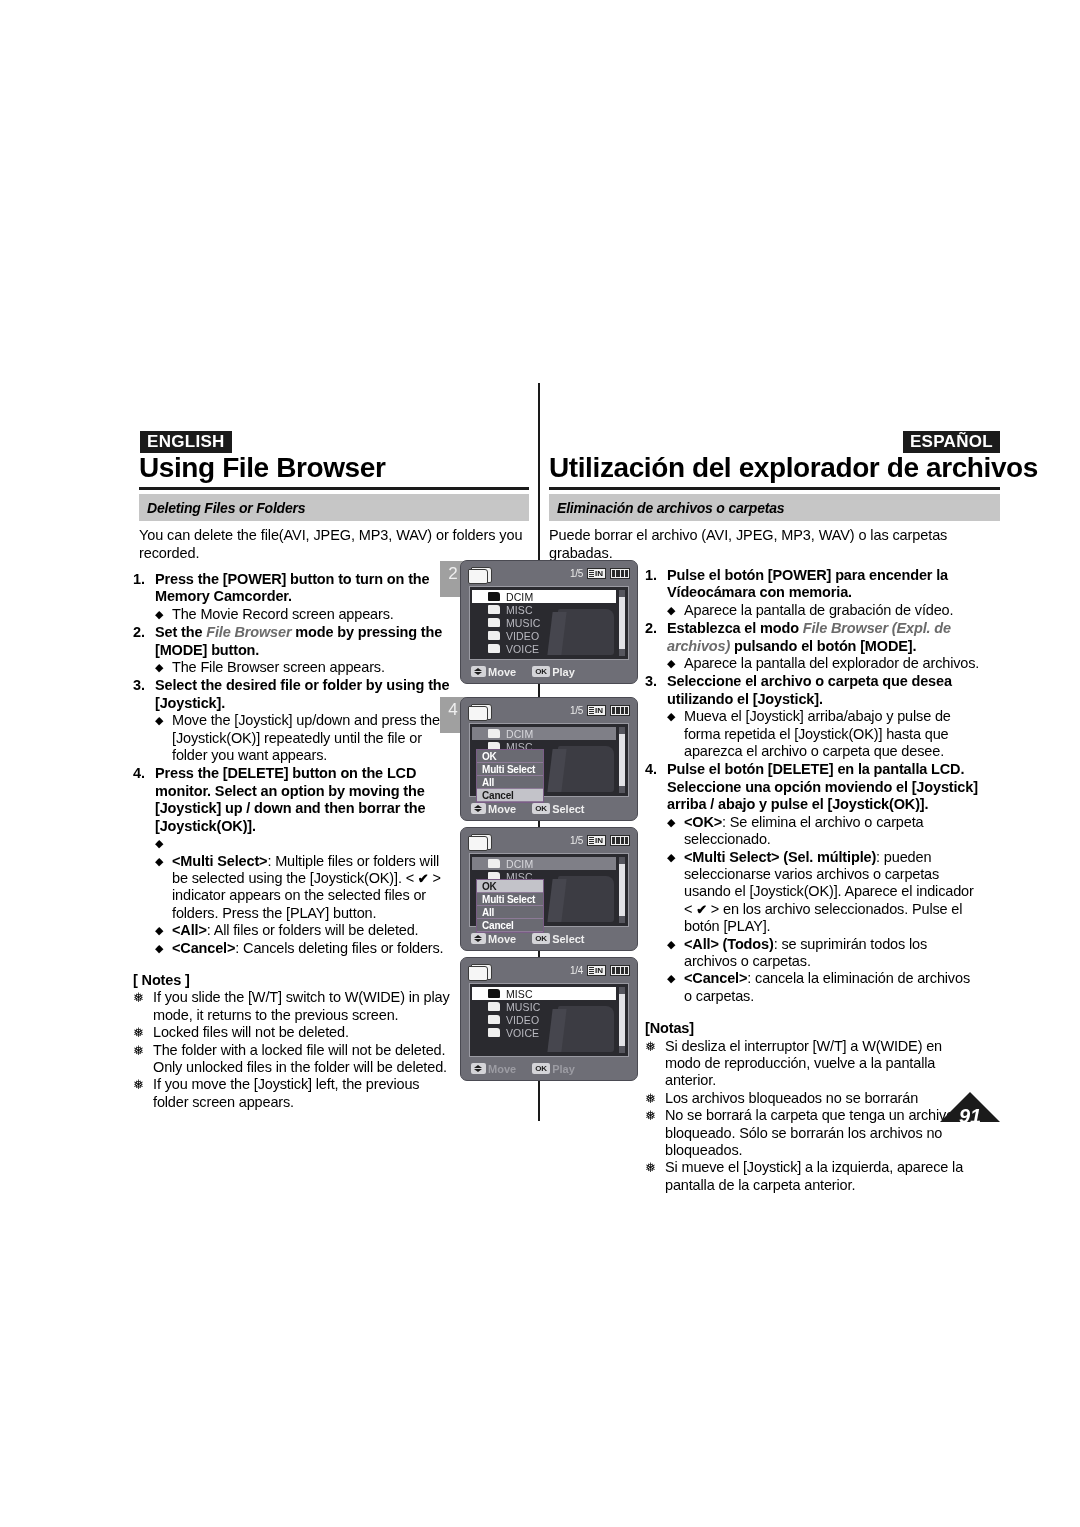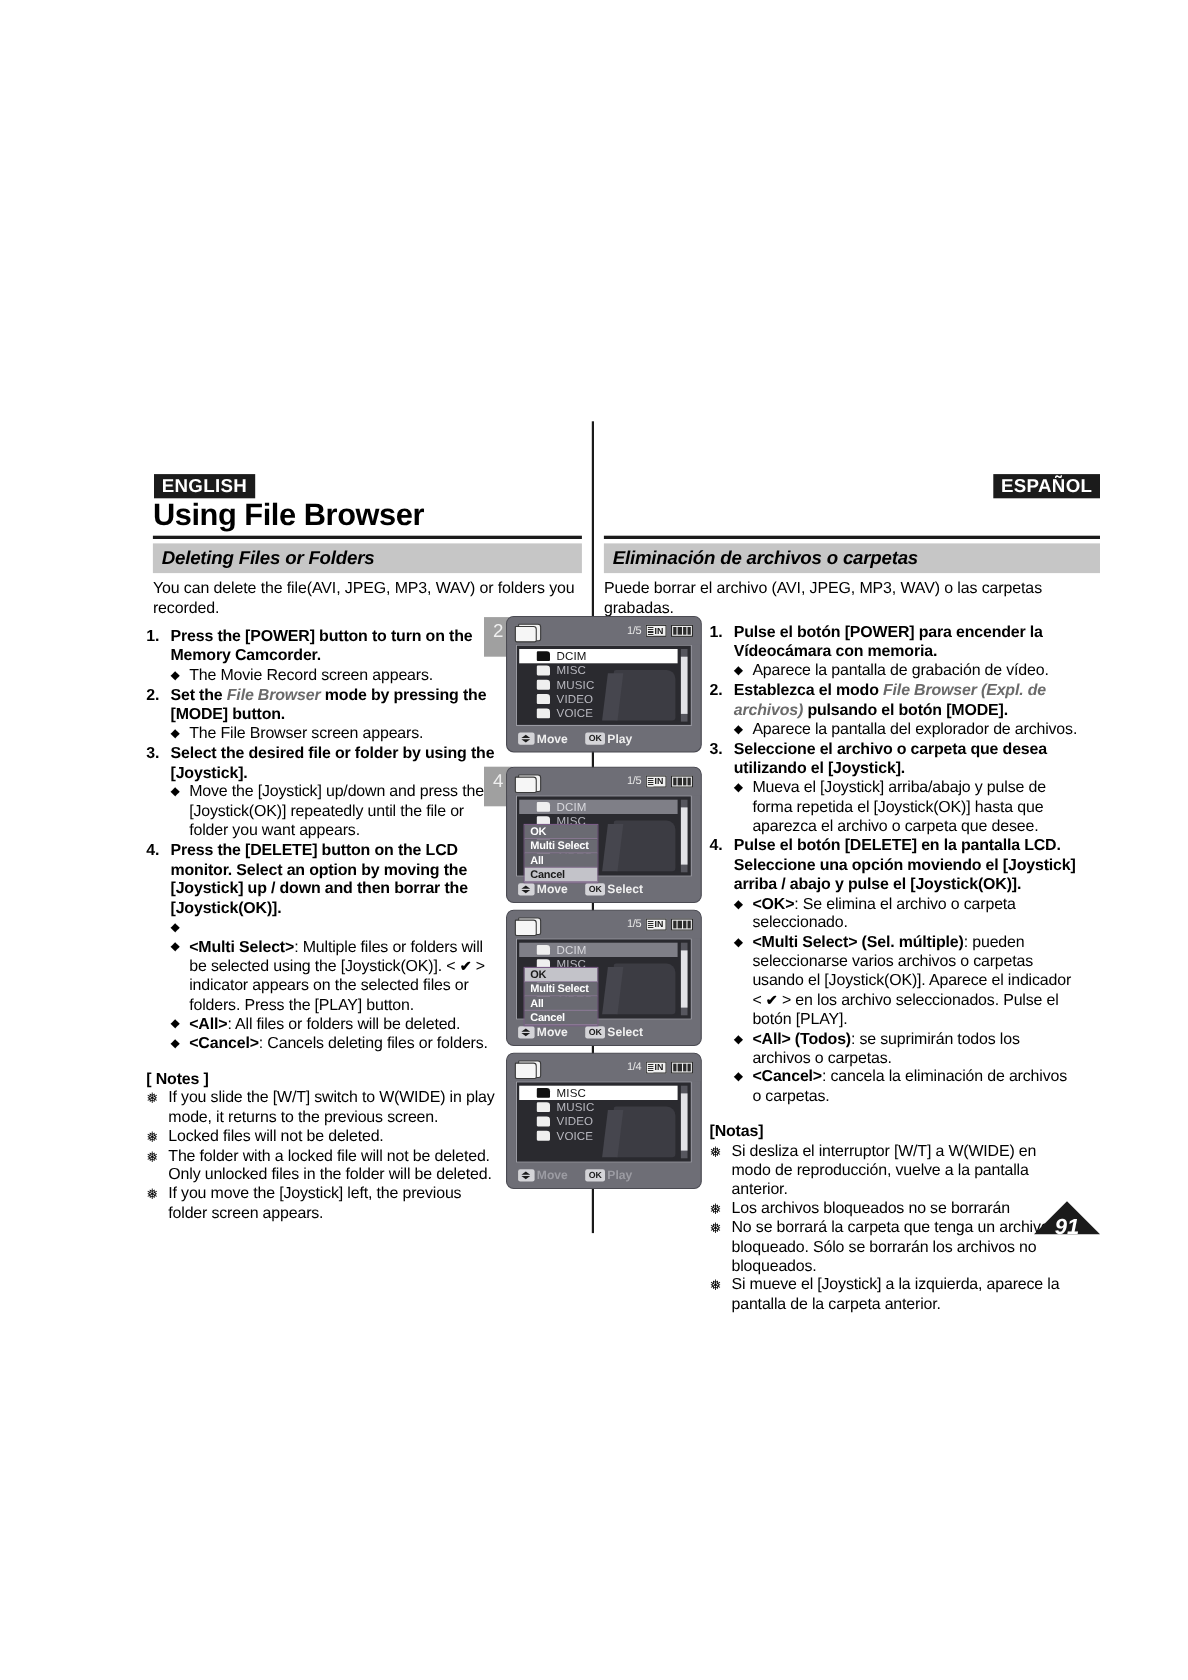--- a/index.html
+++ b/index.html
@@ -50,21 +50,21 @@
     height: 3px; background: #1a1a1a;
   }
   .title-rule-en { left: 139px; top: 487px; width: 390px; }
   .title-rule-es { left: 549px; top: 487px; width: 451px; }
 
   
   .section-bar {
     position: absolute;
     background: #c6c6c6;
     height: 27px;
-    font-size: 17px;
+    font-size: 14px;
     font-weight: bold;
     font-style: italic;
     letter-spacing: -.2px;
     display: flex;
     align-items: center;
     padding-left: 8px;
     white-space: nowrap;
   }
   .section-en { left: 139px; top: 494px; width: 390px; }
   .section-es { left: 549px; top: 494px; width: 451px; }
@@ -454,20 +454,21 @@
         <span class="note-mark">❅</span>
         <span class="note-body">The folder with a locked file will not be deleted. Only unlocked files in the folder will be deleted.</span>
       </div>
       <div class="note">
         <span class="note-mark">❅</span>
         <span class="note-body">If you move the [Joystick] left, the previous folder screen appears.</span>
       </div>
     </div>
 
   <div class="lang-tag lang-es">ESPAÑOL</div>
+  <div class="chapter chapter-es">Utilización del explorador de archivos</div>
   <div class="title-rule title-rule-es"></div>
   <div class="section-bar section-es">Eliminación de archivos o carpetas</div>
   <div class="intro intro-es">Puede borrar el archivo (AVI, JPEG, MP3, WAV) o las carpetas grabadas.</div>
   <div class="col col-es" id="col-es">
       <div class="step">
         <div class="step-num">1.</div>
         <div class="step-body">Pulse el botón [POWER] para encender la Vídeocámara con memoria.</div>
       </div>
       <div class="sub">
         <span class="sub-mark">◆</span>

